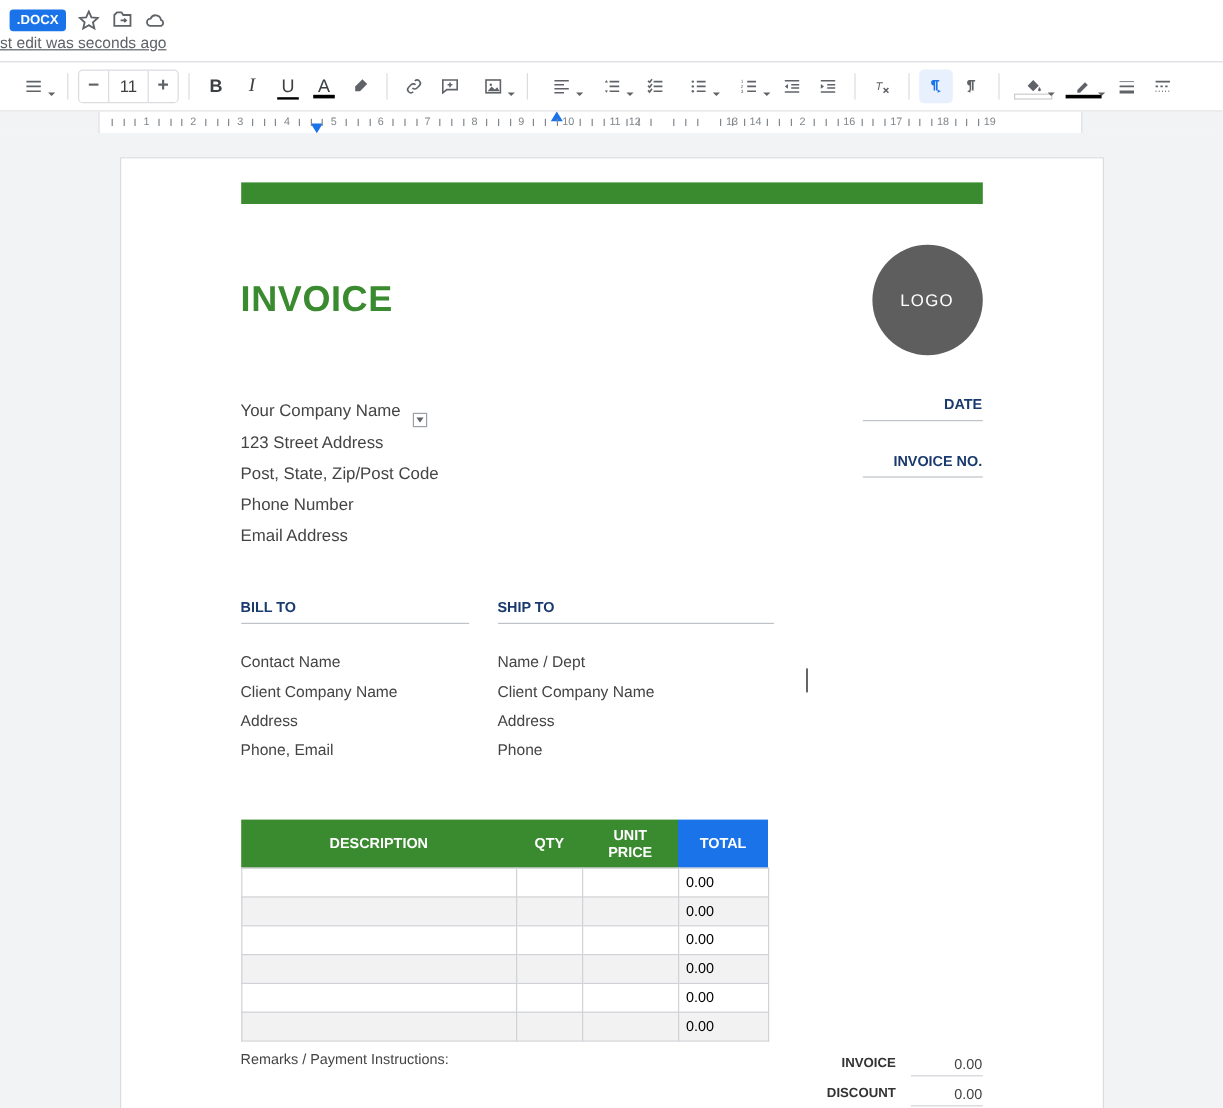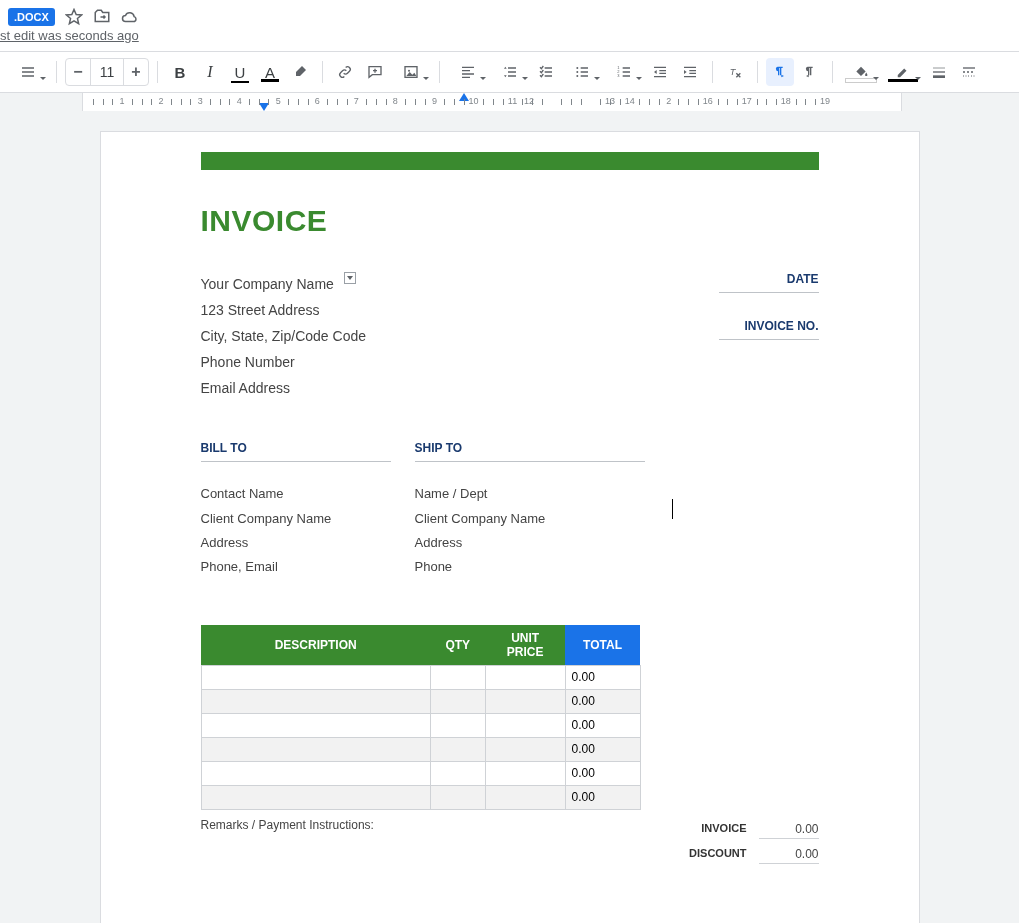--- a/index.html
+++ b/index.html
@@ -117,21 +117,21 @@
   .head-row { display:flex; justify-content:space-between; align-items:center; }
   .invoice-title { font-size: 30px; font-weight:700; color:#3a8a2f; letter-spacing: .5px; }
   .logo-circle {
     width:92px;height:92px;border-radius:50%;background:#5e5e5e;
     display:flex;align-items:center;justify-content:center;
     color:#fff;font-size:14px;font-weight:500;letter-spacing:1px;
   }
 
   .company-date-row { display:flex; justify-content:space-between; margin-top:34px; }
   .company-block { font-size:14px; color:#444; line-height:1.85; }
-  .company-name-row { display:flex; align-items:flex-start; gap:10px; }
+  .company-name-row { display:flex; align-items:flex-end; gap:10px; }
   .doc-dd { width:12px;height:12px; border:1px solid #9aa0a6;background:#fff;position:relative;}
   .doc-dd::after{content:'';position:absolute;top:3px;left:2px;border-left:3px solid transparent;border-right:3px solid transparent;border-top:4px solid #5f6368;}
 
   .right-labels { text-align:right; }
   .right-label {
     font-size:12px; font-weight:700; color:#1a3a6e;
     padding-bottom:6px; margin-bottom:26px;
     border-bottom:1px solid #bfc3c8; width:100px; float:right; clear:both;
   }
 
@@ -419,30 +419,31 @@
     </div>
 </div>
 
 <div class="surface">
   <div class="page">
 
     <div class="accent-bar"></div>
 
     <div class="head-row">
       <div class="invoice-title">INVOICE</div>
+      <div class="logo-circle">LOGO</div>
     </div>
 
     <div class="company-date-row">
       <div class="company-block">
         <div class="company-name-row">
           <span>Your Company Name</span>
           <span class="doc-dd"></span>
         </div>
         <div>123 Street Address</div>
-        <div>City, State, Zip/Code Code</div>
+        <div>Post, State, Zip/Post Code</div>
         <div>Phone Number</div>
         <div>Email Address</div>
       </div>
       <div class="right-labels">
         <div class="right-label">DATE</div>
         <div class="right-label">INVOICE NO.</div>
       </div>
     </div>
 
     <div class="billship-row">

